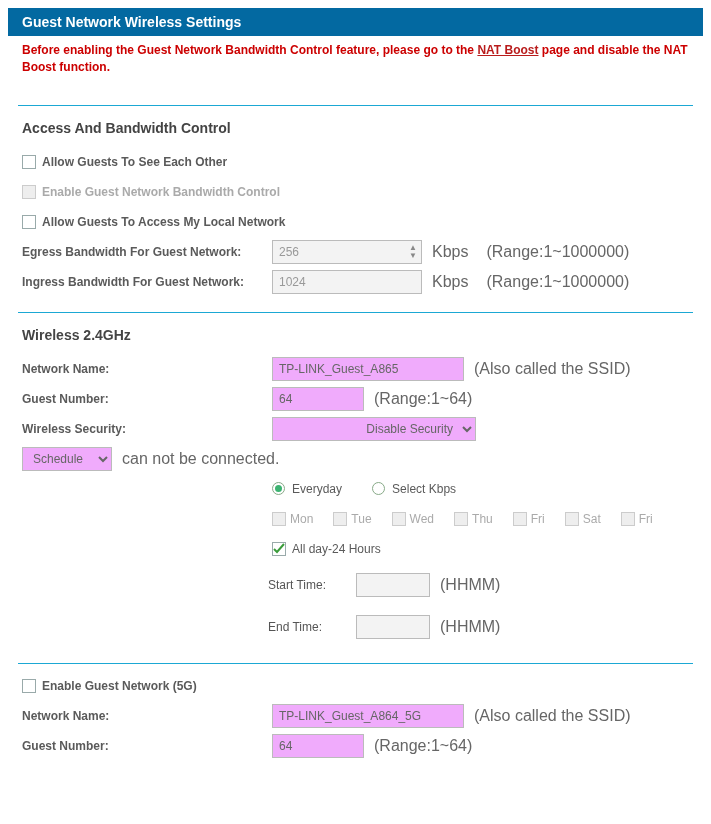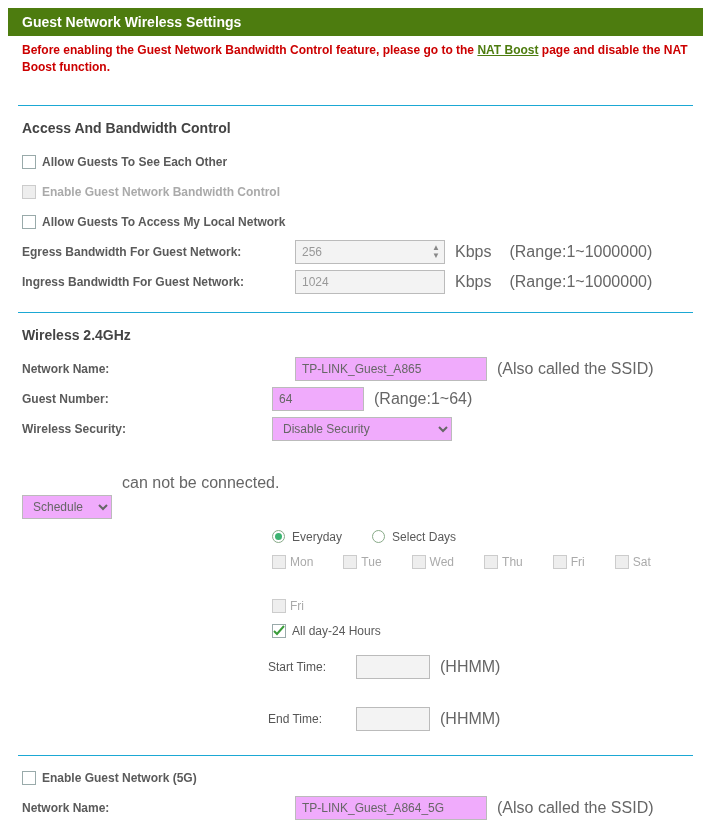--- a/index.html
+++ b/index.html
@@ -5,35 +5,35 @@
   * { box-sizing: border-box; }
   body {
     margin: 0;
     padding: 0;
     font-family: Verdana, Arial, sans-serif;
     font-size: 12px;
     color: #5a5a5a;
     width: 711px;
   }
   .header-bar {
-    background: #4d7c0f;
+    background: #0369a1;
     color: #fff;
     font-weight: bold;
     font-size: 14px;
     padding: 6px 14px;
     margin: 8px 8px 6px 8px;
   }
   .warning {
     color: #cc0000;
     font-size: 12px;
     font-weight: bold;
     margin: 0 22px 28px 22px;
     line-height: 1.45;
   }
-  .warning a { color: #4d7c0f; text-decoration: underline; }
+  .warning a { color: #b91c1c; text-decoration: underline; }
   .section-rule {
     border: none;
     border-top: 1px solid #1ba8d4;
     margin: 10px 18px 10px 18px;
   }
   .section {
     margin: 0 22px 18px 22px;
   }
   .section h3 {
     color: #444;
@@ -64,25 +64,25 @@
   input[type="text"], select {
     border: 1px solid #bbb;
     height: 24px;
     padding: 2px 6px;
     font-family: inherit;
     font-size: 12px;
     color: #666;
     background: #f0abfc;
   }
   input[type="text"]:disabled { background: #f3f3f3; color: #999; }
-  .w-wide { width: 192px; margin-left: 23px; }
+  .w-wide { width: 192px; }
   .w-short { width: 92px; }
   .w-tiny { width: 74px; }
-  .w-sel { width: 180px; }
-  .w-sel-sm { width: 90px; margin-top: 48px; }
+  .w-sel { width: 204px; text-align: right; }
+  .w-sel-sm { width: 90px; }
   .hint { color: #666; font-size: 16px; }
   
   .cb {
     display: inline-flex;
     align-items: center;
     cursor: pointer;
     margin-right: 12px;
   }
   .cb-box {
     width: 14px; height: 14px;
@@ -110,21 +110,21 @@
     display: inline-flex;
     align-items: center;
     justify-content: center;
     margin-right: 7px;
   }
   .radio-dot.on::after {
     content:"";
     width:7px; height:7px; border-radius:50%;
     background:#3cb371;
   }
-  .days-row { display:flex; gap:30px; padding-left: 0; }
+  .days-row { display:flex; gap:20px; padding-left: 0; }
   .days-row .cb { margin-right: 0; }
   .days-row .cb-box { margin-right:4px; }
   .subrow {
     display:flex; align-items:center; gap:10px; margin:6px 0;
   }
   .sublabel { width:78px; color:#555; }
   .spinnerbox {
     position: relative;
     display: inline-block;
   }
@@ -234,21 +234,21 @@
 
   <div class="row">
     <div class="label-col"></div>
     <div class="field-col">
       <label class="radio">
         <span class="radio-dot on"></span>
         <span>Everyday</span>
       </label>
       <label class="radio">
         <span class="radio-dot"></span>
-        <span>Select Days</span>
+        <span>Select Kbps</span>
       </label>
     </div>
   </div>
 
   <div class="row">
     <div class="label-col"></div>
     <div class="field-col days-row">
       <label class="cb">
           <span class="cb-box disabled"></span>
           <span class="disabled-label">Mon</span>
@@ -289,21 +289,21 @@
               <path d="M1 6l3 3 7-8" stroke="#3a9c3a" stroke-width="2" fill="none"></path>
             </svg>
           </span>
         <span>All day-24 Hours</span>
       </label>
     </div>
   </div>
 
   <div class="row">
     <div class="label-col" style="width:246px"></div>
-    <div class="field-col" style="flex-direction:column;align-items:center;gap:16px">
+    <div class="field-col" style="flex-direction:column;align-items:center;gap:6px">
       <div class="subrow">
         <span class="sublabel">Start Time:</span>
         <input type="text" class="w-tiny" disabled="" style="">
         <span class="hint">(HHMM)</span>
       </div>
       <div class="subrow">
         <span class="sublabel">End Time:</span>
         <input type="text" class="w-tiny" disabled="" style="">
         <span class="hint">(HHMM)</span>
       </div>

